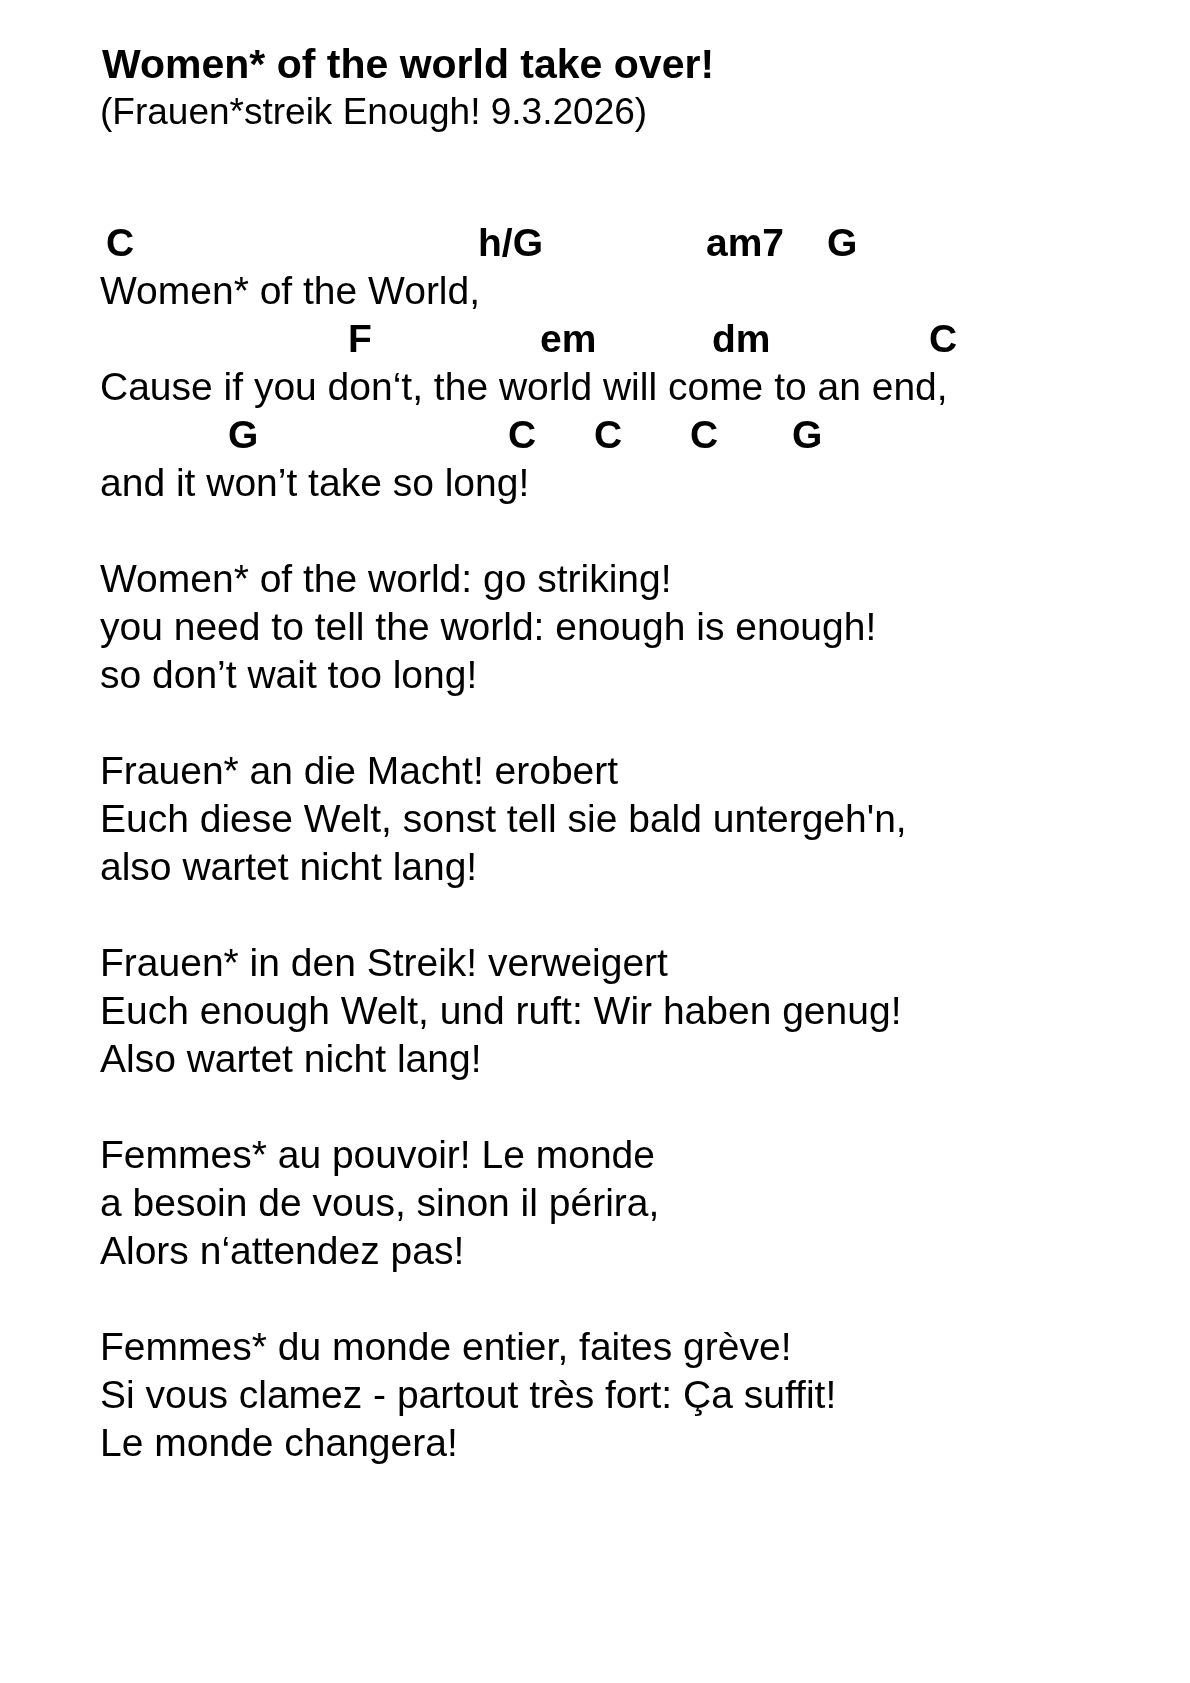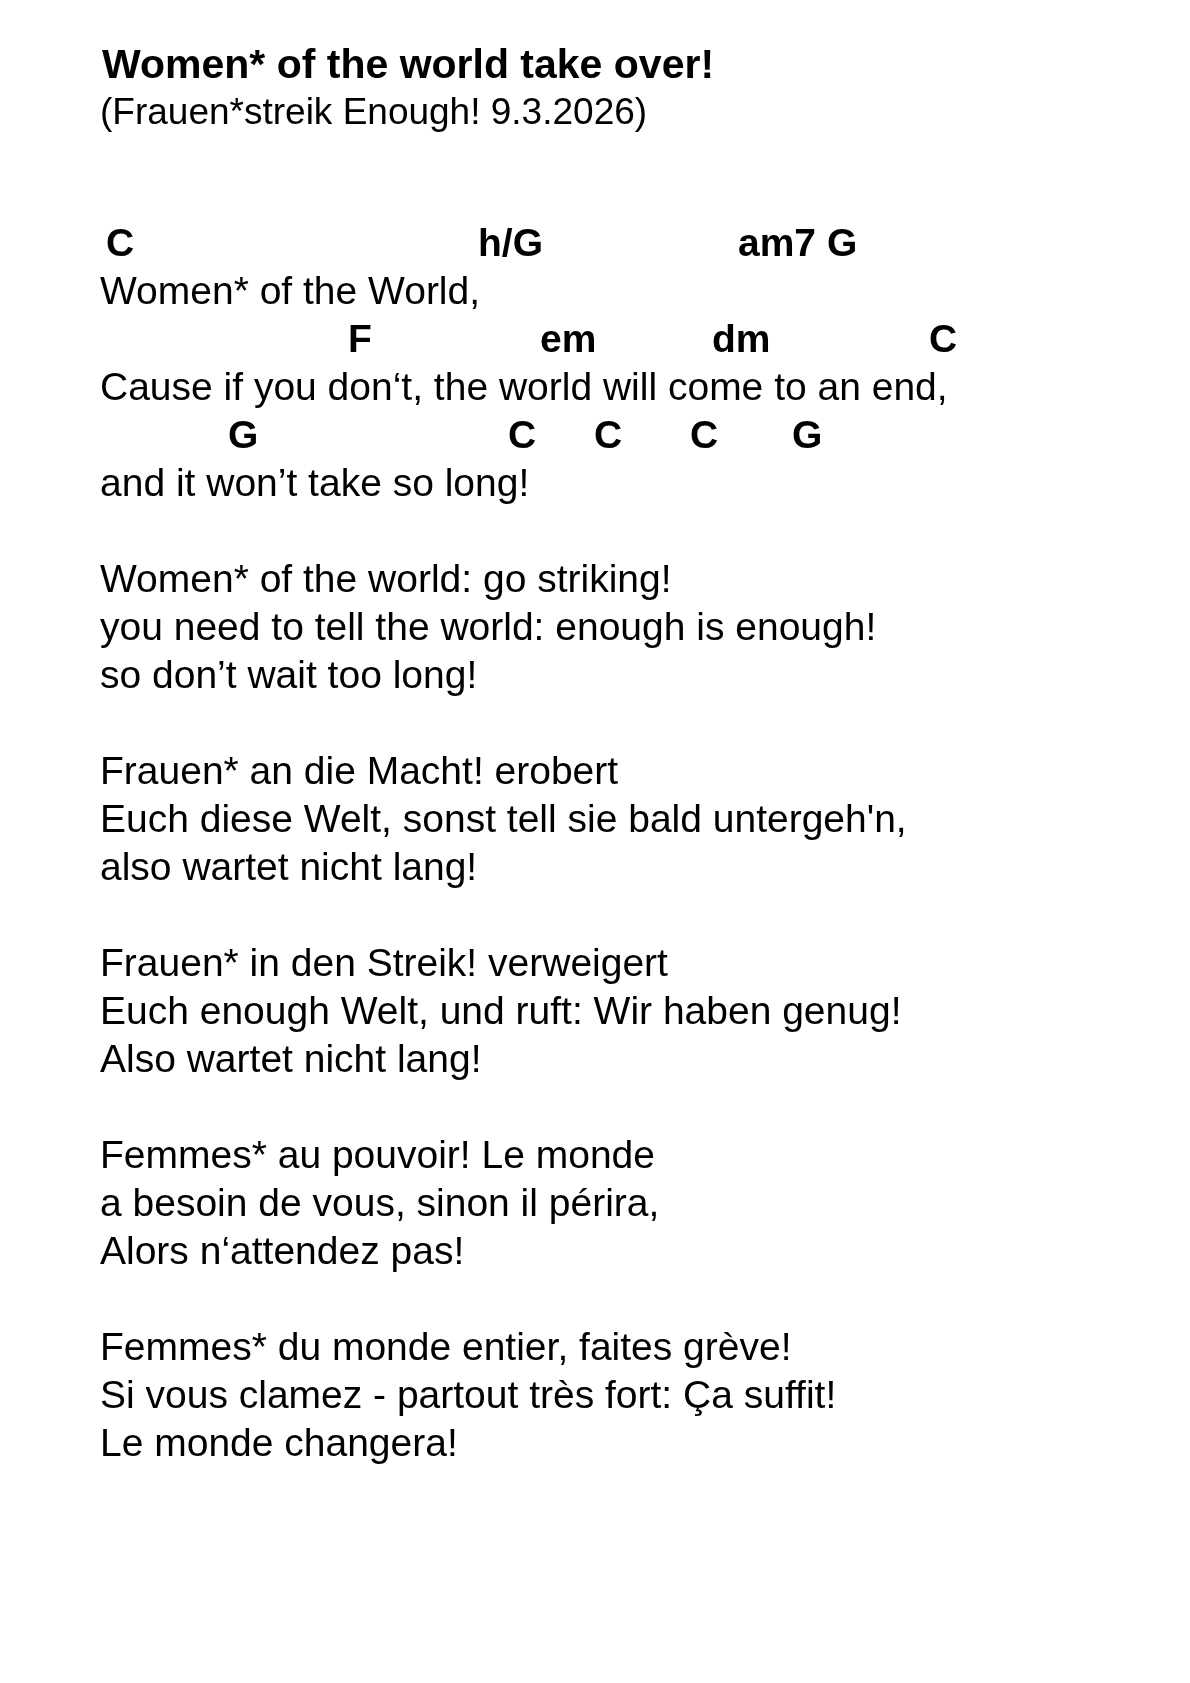--- a/index.html
+++ b/index.html
@@ -68,21 +68,21 @@
   }
 </style>
 </head>
 <body>
 
 <div class="page">
   <div class="title">Women* of the world take over!</div>
   <div class="subtitle">(Frauen*streik Enough! 9.3.2026)</div>
   <div class="verses" id="verses">
       <div class="verse">
-        <div class="line chords"><span class="seg" style="left: 106px;">C</span><span class="seg" style="left: 478px;">h/G</span><span class="seg" style="left: 706px; margin-left: 32px;">am7</span><span class="seg" style="left: 827px;">G</span></div>
+        <div class="line chords"><span class="seg" style="left: 106px;">C</span><span class="seg" style="left: 478px;">h/G</span><span class="seg" style="left: 706px;">am7</span><span class="seg" style="left: 827px;">G</span></div>
         <div class="line lyric"><span class="seg" style="left: 100px;">Women* of the World,</span></div>
         <div class="line chords"><span class="seg" style="left: 348px;">F</span><span class="seg" style="left: 540px;">em</span><span class="seg" style="left: 712px;">dm</span><span class="seg" style="left: 929px;">C</span><span class="seg" style="left: 1032px;">C</span></div>
         <div class="line lyric"><span class="seg" style="left: 100px;">Cause if you don‘t, the world will come to an end,</span></div>
         <div class="line chords"><span class="seg" style="left: 228px;">G</span><span class="seg" style="left: 508px;">C</span><span class="seg" style="left: 594px;">C</span><span class="seg" style="left: 690px;">C</span><span class="seg" style="left: 792px;">G</span></div>
         <div class="line lyric"><span class="seg" style="left: 100px;">and it won’t take so long!</span></div>
       </div>
       <div class="spacer"></div>
       <div class="verse">
         <div class="line lyric"><span class="seg" style="left: 100px;">Women* of the world: go striking!</span></div>
         <div class="line lyric"><span class="seg" style="left: 100px;">you need to tell the world: enough is enough!</span></div>

